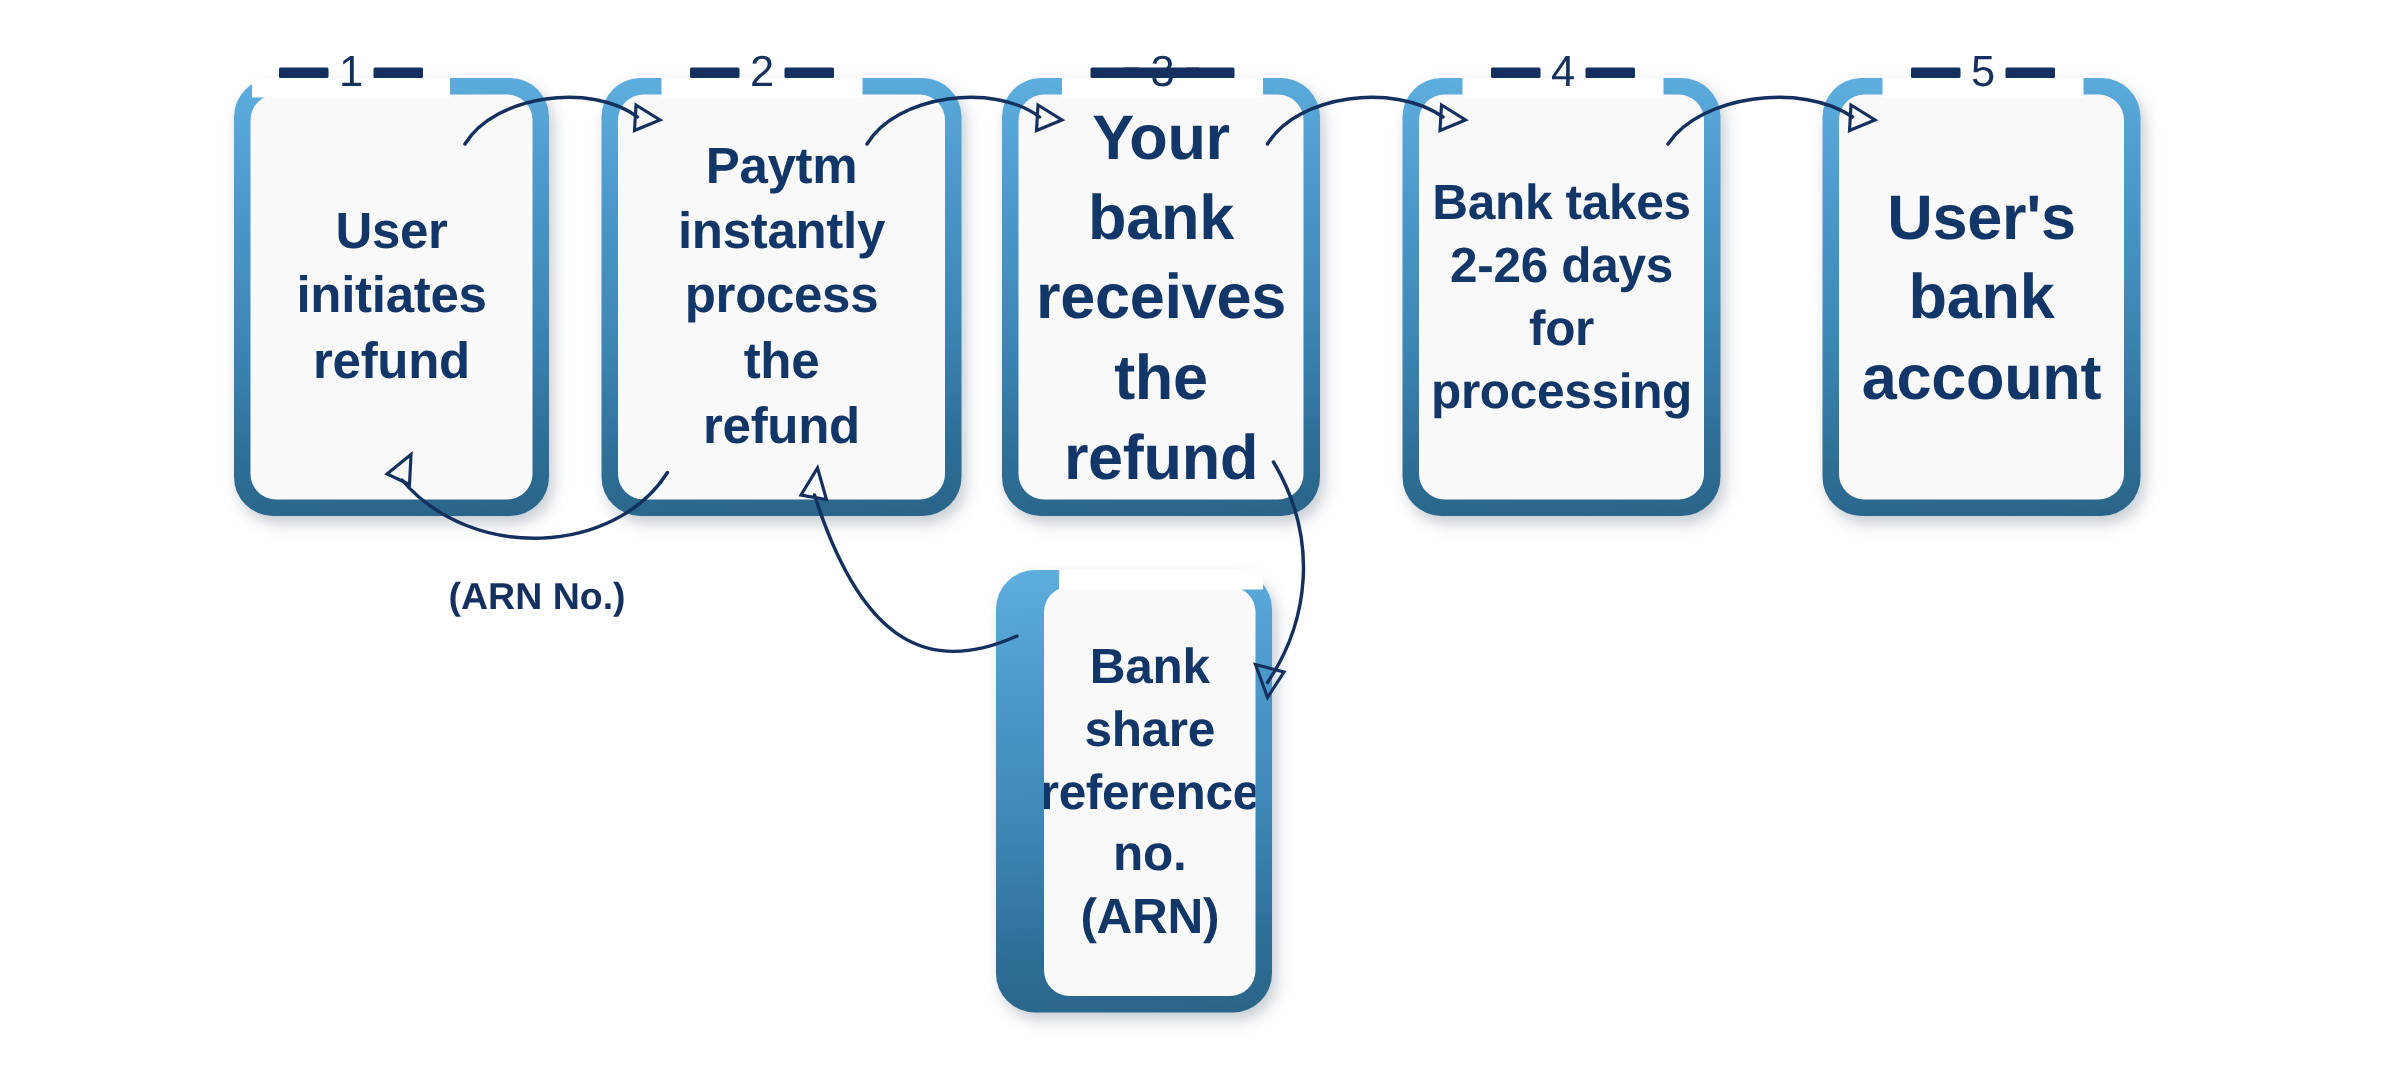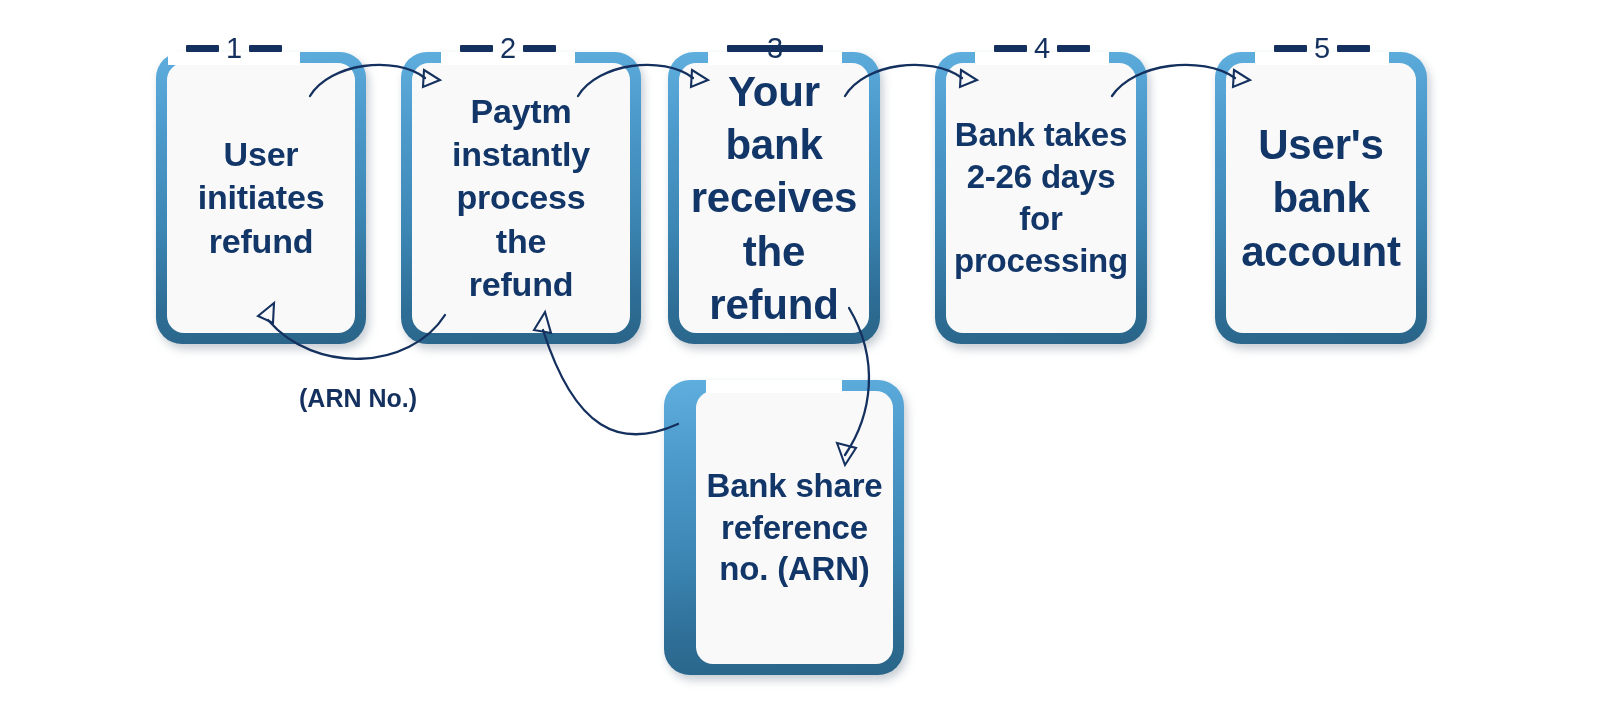--- a/index.html
+++ b/index.html
@@ -156,21 +156,21 @@
 processing</div>
         </div>
       </div>
       <div class="card" style="left: 1215px; top: 52px; width: 212px; height: 292px;">
         <div class="card-inner">
           <div class="card-text" style="font-size: 42px;">User's
 bank
 account</div>
         </div>
       </div>
-      <div class="card" style="left: 664px; top: 380px; width: 240px; height: 295px; padding-left: 32px;">
+      <div class="card" style="left: 664px; top: 380px; width: 184px; height: 295px; padding-left: 32px;">
         <div class="card-inner">
           <div class="card-text" style="font-size: 33px;">Bank share
 reference
 no. (ARN)</div>
         </div>
       </div>
     </div>
 
   <div class="caption" style="left: 299px; top: 384px;">(ARN No.)</div>
 

